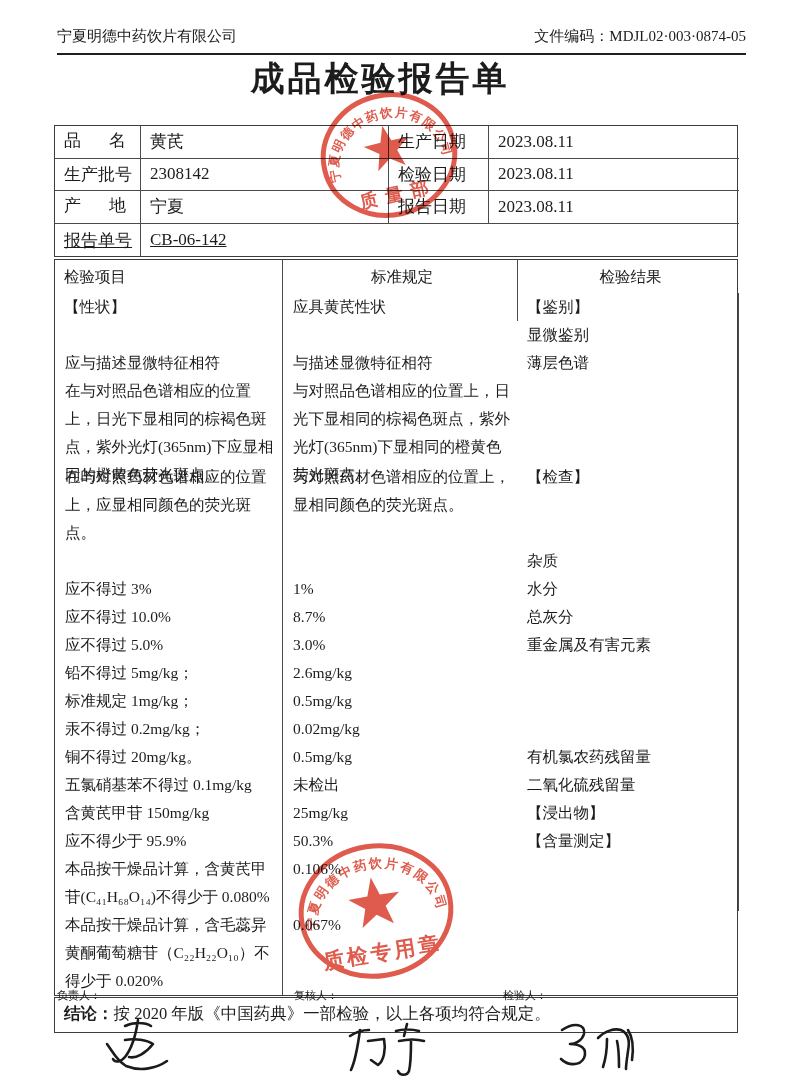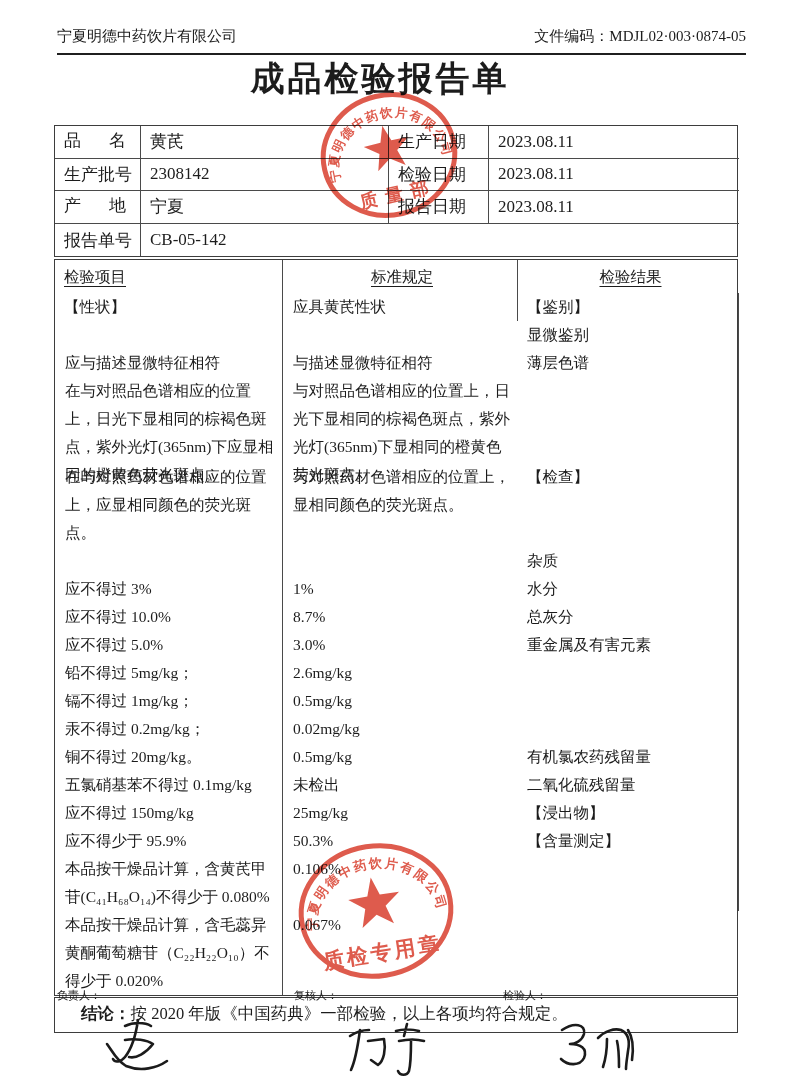--- a/index.html
+++ b/index.html
@@ -10,38 +10,38 @@
               align-items:flex-end;font-size:15px;padding-bottom:7px;border-bottom:2px solid #1f1f1f;}
   .doc-title{position:absolute;left:0;top:56px;width:760px;text-align:center;font-size:34px;
              font-weight:bold;letter-spacing:3px;}
   
   .info{position:absolute;left:54px;top:125px;width:684px;display:grid;
         grid-template-columns:86px 248px 100px 250px;grid-auto-rows:32.6px;
         border:1.5px solid #3d3d3d;box-sizing:border-box;font-size:17px;}
   .ic{box-sizing:border-box;display:flex;align-items:center;padding-left:9px;
       border-bottom:1.2px solid #4a4a4a;white-space:nowrap;overflow:hidden;}
   .ic.rb{border-right:1.2px solid #4a4a4a;}
-  .ic.last{border-bottom:none;}
+  .ic.last{border-bottom:none;text-decoration:underline;}
   .ic.jlabel{display:block;line-height:30px;text-align:justify;text-align-last:justify;padding:0 14px 0 9px;}
   .ic.span3{grid-column:2/5;}
   
   .main{position:absolute;left:54px;top:259px;width:684px;height:737px;display:grid;
         grid-template-columns:228px 235px 221px;align-content:start;
         border:1.5px solid #3d3d3d;box-sizing:border-box;font-size:15.5px;line-height:28px;}
   .mc{box-sizing:border-box;min-height:28px;padding:0 6px 0 9px;}
   .mc.c1{border-right:1.3px solid #4a4a4a;}
   .mc.c2{border-right:1.3px solid #4a4a4a;padding-left:10px;}
   .mc.c3{padding-left:10px;}
   .mc.hd{min-height:33px;line-height:33px;}
-  .mc.hd span{text-decoration:underline;text-underline-offset:4px;}
+  .mc.hd span{text-underline-offset:4px;}
   .mc.ctr{text-align:center;}
   
   .conclusion{position:absolute;left:54px;top:997px;width:684px;height:36px;
               border:1.5px solid #3d3d3d;box-sizing:border-box;line-height:32px;font-size:16.5px;
-              padding-left:26px;white-space:nowrap;}
+              padding-left:9px;white-space:nowrap;}
   .conclusion b{font-weight:bold;}
   .sig-label{position:absolute;top:988px;font-size:11px;}
   .sig-svg{position:absolute;}
   .sig-svg path{stroke:#1b1b1b;stroke-width:2.6;fill:none;stroke-linecap:round;stroke-linejoin:round;}
   
   .stamp{position:absolute;mix-blend-mode:multiply;opacity:.86;}
   .stamp svg text{font-family:"Liberation Serif","DejaVu Serif",serif;font-weight:bold;}
 </style>
 </head>
 <body>
@@ -65,21 +65,21 @@
     <div class="ic rb">2308142</div>
     <div class="ic rb">检验日期</div>
     <div class="ic">2023.08.11</div>
 
     <div class="ic rb jlabel">产地</div>
     <div class="ic rb">宁夏</div>
     <div class="ic rb">报告日期</div>
     <div class="ic">2023.08.11</div>
 
     <div class="ic rb last">报告单号</div>
-    <div class="ic span3 last">CB-05-142</div>
+    <div class="ic span3 last">CB-06-142</div>
   </div>
 
   <div class="main">
     <div class="mc c1 hd"><span>检验项目</span></div>
     <div class="mc c2 hd ctr"><span>标准规定</span></div>
     <div class="mc c3 hd ctr"><span>检验结果</span></div>
 
     <div class="mc c1">【性状】</div>
     <div class="mc c2">应具黄芪性状</div>
 
@@ -113,37 +113,37 @@
 
     <div class="mc c1">总灰分</div>
     <div class="mc c2">应不得过 5.0%</div>
     <div class="mc c3">3.0%</div>
 
     <div class="mc c1">重金属及有害元素</div>
     <div class="mc c2">铅不得过 5mg/kg；</div>
     <div class="mc c3">2.6mg/kg</div>
 
     <div class="mc c1"></div>
-    <div class="mc c2">镉不得过 1mg/kg；</div>
+    <div class="mc c2">标准规定 1mg/kg；</div>
     <div class="mc c3">0.5mg/kg</div>
 
     <div class="mc c1"></div>
     <div class="mc c2">汞不得过 0.2mg/kg；</div>
     <div class="mc c3">0.02mg/kg</div>
 
     <div class="mc c1"></div>
     <div class="mc c2">铜不得过 20mg/kg。</div>
     <div class="mc c3">0.5mg/kg</div>
 
     <div class="mc c1">有机氯农药残留量</div>
     <div class="mc c2">五氯硝基苯不得过 0.1mg/kg</div>
     <div class="mc c3">未检出</div>
 
     <div class="mc c1">二氧化硫残留量</div>
-    <div class="mc c2">应不得过 150mg/kg</div>
+    <div class="mc c2">含黄芪甲苷 150mg/kg</div>
     <div class="mc c3">25mg/kg</div>
 
     <div class="mc c1">【浸出物】</div>
     <div class="mc c2">应不得少于 95.9%</div>
     <div class="mc c3">50.3%</div>
 
     <div class="mc c1">【含量测定】</div>
     <div class="mc c2">本品按干燥品计算，含黄芪甲苷(C₄₁H₆₈O₁₄)不得少于 0.080%</div>
     <div class="mc c3">0.106%</div>
 

